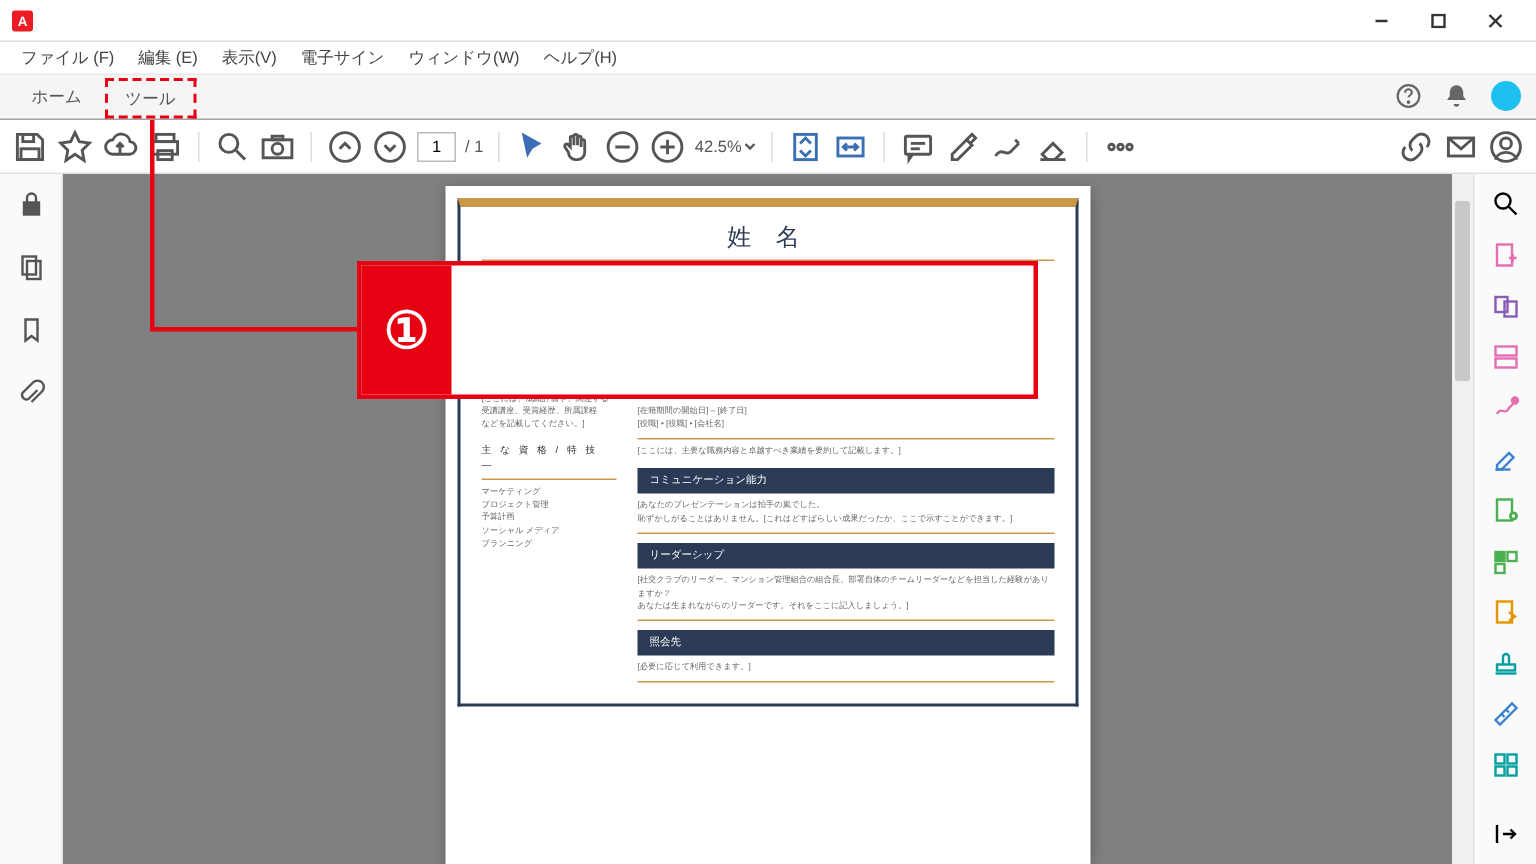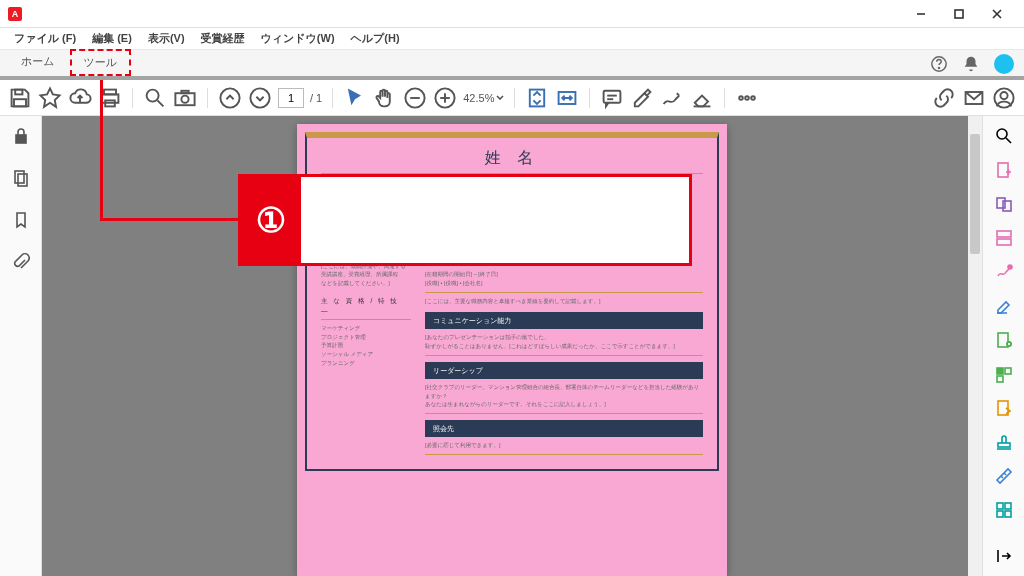--- a/index.html
+++ b/index.html
@@ -3,41 +3,41 @@
 <meta charset="utf-8">
 <style>
 * { margin: 0; padding: 0; box-sizing: border-box; font-family: "Yu Gothic UI", "Meiryo", sans-serif; }
 body { width: 1024px; height: 576px; background: #fff; overflow: hidden; position: relative; }
 .titlebar { height: 28px; display: flex; align-items: center; padding: 0 8px; border-bottom: 1px solid #e0e0e0; font-size: 11px; color: #333; }
 .titlebar .app-icon { width: 14px; height: 14px; background: #ed1c24; border-radius: 2px; margin-right: 6px; display: inline-flex; align-items: center; justify-content: center; color: #fff; font-size: 9px; font-weight: bold; }
 .titlebar .spacer { flex: 1; }
 .winbtn { width: 38px; height: 28px; display: flex; align-items: center; justify-content: center; cursor: pointer; }
 .winbtn svg { width: 10px; height: 10px; }
 .menubar { height: 22px; display: flex; align-items: center; padding: 0 6px; font-size: 11px; color: #444; border-bottom: 1px solid #e8e8e8; }
-.menubar span { padding: 0 8px; cursor: pointer; font-weight: bold; }
-.tabbar { height: 30px; background: #f5f5f5; display: flex; align-items: flex-end; padding: 0 6px; border-bottom: 4px solid #a3a3a3; position: relative; }
+.menubar span { padding: 0 8px; cursor: pointer; }
+.tabbar { height: 30px; background: #f5f5f5; display: flex; align-items: flex-end; padding: 0 6px; border-bottom: 1px solid #a3a3a3; position: relative; }
 .tab { padding: 6px 14px; font-size: 11px; color: #555; cursor: pointer; border: 1px solid transparent; position: relative; }
 .tab.tool { border: 2px dashed #e60012; padding: 4px 12px; }
 .tab.doc { background: #fff; border: 1px solid #d0d0d0; border-bottom: 1px solid #fff; display: flex; align-items: center; gap: 6px; margin-left: 20px;}
 .tab.doc .close { font-size: 10px; }
 .tabright { position: absolute; right: 10px; top: 4px; display: flex; gap: 14px; align-items: center; }
 .tabright .ico { width: 18px; height: 18px; display: flex; align-items: center; justify-content: center; color: #666; cursor: pointer; }
 .avatar { width: 20px; height: 20px; border-radius: 50%; background: #1ec0f0; }
 .toolbar { height: 36px; display: flex; align-items: center; padding: 0 8px; gap: 6px; border-bottom: 1px solid #e0e0e0; }
 .tico { width: 24px; height: 24px; display: flex; align-items: center; justify-content: center; color: #555; cursor: pointer; }
 .sep { width: 1px; height: 20px; background: #ddd; margin: 0 4px; }
 .pagefield { width: 26px; height: 20px; border: 1px solid #bbb; text-align: center; font-size: 11px; }
 .pagetotal { font-size: 11px; color: #555; }
 .zoom { font-size: 11px; color: #555; display: flex; align-items: center; gap: 2px; }
 .main { display: flex; height: calc(576px - 28px - 22px - 30px - 36px); }
 .leftrail { width: 42px; background: #fafafa; border-right: 1px solid #e0e0e0; display: flex; flex-direction: column; align-items: center; padding-top: 10px; gap: 22px; color: #555; }
 .leftrail .ico, .rightrail .ico { width: 20px; height: 20px; display: flex; align-items: center; justify-content: center; cursor: pointer; }
 .rightrail { width: 42px; background: #fafafa; border-left: 1px solid #e0e0e0; display: flex; flex-direction: column; align-items: center; padding-top: 10px; gap: 14px; }
 .viewer { flex: 1; background: #808080; position: relative; overflow: hidden; display: flex; justify-content: center; }
-.page { width: 430px; background: #f9a8d4; margin-top: 8px; box-shadow: 0 2px 8px rgba(0,0,0,.3); }
+.page { width: 430px; background: #ffffff; margin-top: 8px; box-shadow: 0 2px 8px rgba(0,0,0,.3); }
 .page-inner { border: 2px solid #2b3a55; margin: 8px; border-top: 6px solid #c9994a; padding: 10px 14px; font-size: 6px; color: #555; }
 .p-title { text-align: center; color: #2b3a55; font-size: 16px; border-bottom: 1px solid #c9994a; padding-bottom: 4px; margin-bottom: 6px; letter-spacing: 6px; }
 .cols { display: flex; gap: 14px; }
 .colL { width: 90px; }
 .colR { flex: 1; }
 .bluebar { background: #2b3a55; color: #fff; padding: 3px 8px; font-size: 7px; margin: 6px 0 4px; }
 .gline { border-top: 1px solid #c9994a; margin: 4px 0; }
 .small { font-size: 5.5px; line-height: 1.6; color: #666; }
 .sechead { font-size: 6.5px; color: #333; letter-spacing: 2px; border-bottom: 1px solid #c9994a; padding-bottom: 2px; margin: 8px 0 4px; }
 .scrollbar { position: absolute; right: 0; top: 0; bottom: 0; width: 14px; background: #f0f0f0; }
@@ -72,21 +72,21 @@
         <line x1="1" y1="1" x2="9" y2="9"></line>
         <line x1="9" y1="1" x2="1" y2="9"></line>
       </svg>
     </span>
 </div>
 
 <div class="menubar">
   <span>ファイル (F)</span>
   <span>編集 (E)</span>
   <span>表示(V)</span>
-  <span>受賞経歴</span>
+  <span>電子サイン</span>
   <span>ウィンドウ(W)</span>
   <span>ヘルプ(H)</span>
 </div>
 
 <div class="tabbar">
   <div class="tab">ホーム</div>
   <div class="tab tool">ツール</div>
   <div class="tabright">
     <span class="ico">
         <svg viewBox="0 0 20 20">

